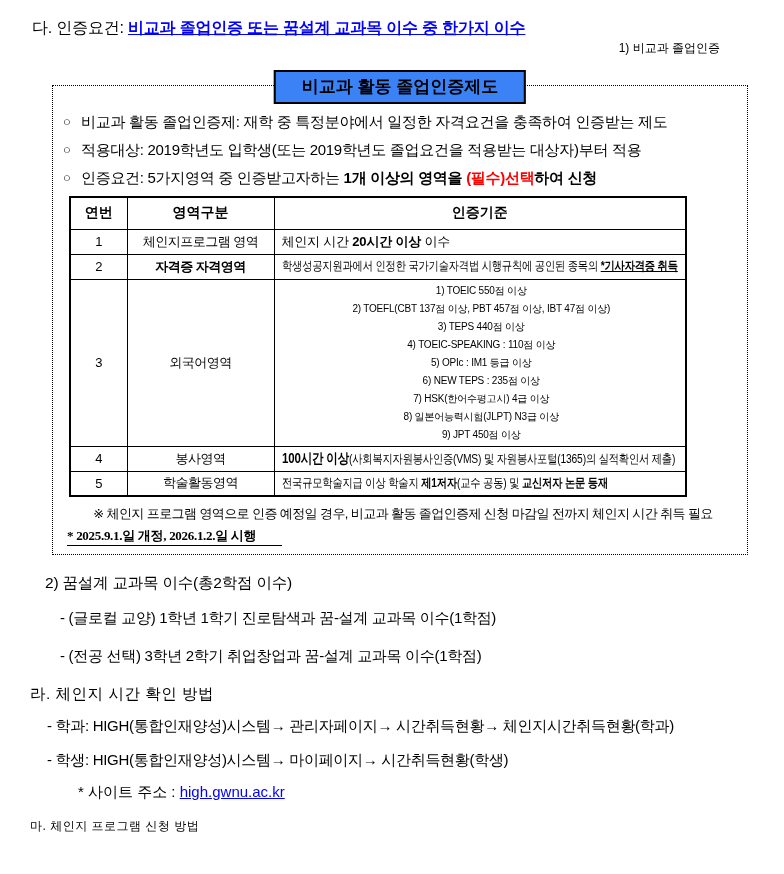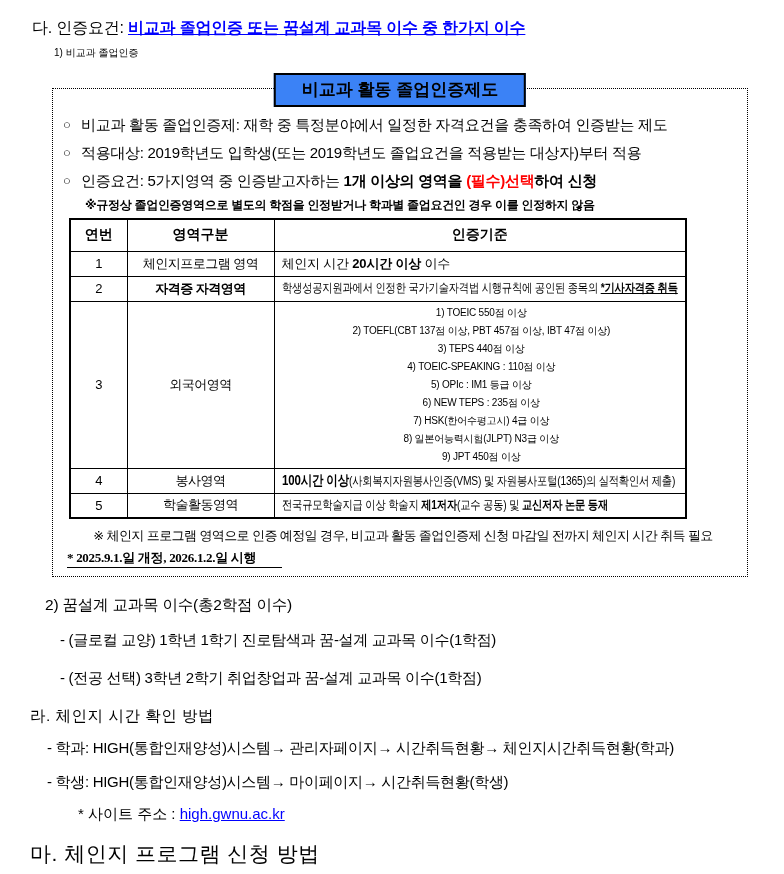--- a/index.html
+++ b/index.html
@@ -11,21 +11,21 @@
   }
   .page { position: relative; width: 720px; height: 874px; padding-top: 16px; }
 
   .bold { font-weight: bold; }
   .red  { color: #ff0000; font-weight: bold; }
   .blue-link { color: #0000ff; font-weight: bold; text-decoration: underline; cursor: pointer; }
   .plain-link { color: #0000ff; text-decoration: underline; cursor: pointer; }
   .ul   { text-decoration: underline; }
 
   .heading-da { margin: 2px 0 0 32px; font-size: 16px; letter-spacing: -0.2px; }
-  .sec1-title { margin: 7px 0 0 54px; font-size: 10px; }
+  .sec1-title { margin: 1px 0 0 54px; font-size: 12px; text-align: right; }
 
   
   .cert-box {
     position: relative;
     margin: 28px 0 0 52px;
     width: 696px;
     border: 1px dotted #000;
     padding: 22px 8px 6px 10px;
   }
   .box-title {
@@ -60,21 +60,21 @@
   .table-note2 span { font-weight: bold; border-bottom: 1.5px solid #000; padding-right: 26px; display: inline-block; letter-spacing: -0.3px; font-family: Liberation Serif, serif; }
 
   .sec2-title { margin: 18px 0 0 45px; font-size: 15.5px; letter-spacing: -0.2px; }
   .sec2-item  { margin: 10px 0 0 60px; font-size: 15px; letter-spacing: -0.3px; line-height: 28px; }
 
   .ra-title { margin: 14px 12px 0 30px; font-size: 15.5px; letter-spacing: 0.5px; }
   .ra-item  { margin: 8px 0 0 47px; font-size: 15px; letter-spacing: -0.3px; line-height: 26px;
               width: 702px; padding-left: 30px; text-indent: -30px; }
   .site-line { margin: 10px 0 0 78px; font-size: 15px; }
 
-  .ma-title { margin: 16px 0 0 30px; font-size: 21px; letter-spacing: 0.5px; }
+  .ma-title { margin: 16px 0 0 30px; font-size: 12px; letter-spacing: 0.5px; }
 </style>
 </head>
 <body>
 
 <div class="page">
 
   <div class="heading-da">
     <span>다. 인증요건: </span><span class="blue-link">비교과 졸업인증 또는 꿈설계 교과목 이수 중 한가지 이수</span>
   </div>
 
@@ -85,21 +85,20 @@
 
     <div class="bullet-line">
       <span class="bullet-mark">○</span><span>비교과 활동 졸업인증제: 재학 중 특정분야에서 일정한 자격요건을 충족하여 인증받는 제도</span>
     </div>
     <div class="bullet-line">
       <span class="bullet-mark">○</span><span>적용대상: 2019학년도 입학생(또는 2019학년도 졸업요건을 적용받는 대상자)부터 적용</span>
     </div>
     <div class="bullet-line">
       <span class="bullet-mark">○</span><span>인증요건: 5가지영역 중 인증받고자하는 </span><span class="bold">1개 이상의 영역을</span><span> </span><span class="red">(필수)선택</span><span class="bold">하여 신청</span>
     </div>
-    <div class="box-footnote">※규정상 졸업인증영역으로 별도의 학점을 인정받거나 학과별 졸업요건인 경우 이를 인정하지 않음</div>
 
     <table class="cert-table">
       <tbody>
           <tr>
         <th class="col-no">연번</th>
         <th class="col-area">영역구분</th>
         <th>인증기준</th>
       </tr>
       <tr>
         <td class="c-no">1</td>

